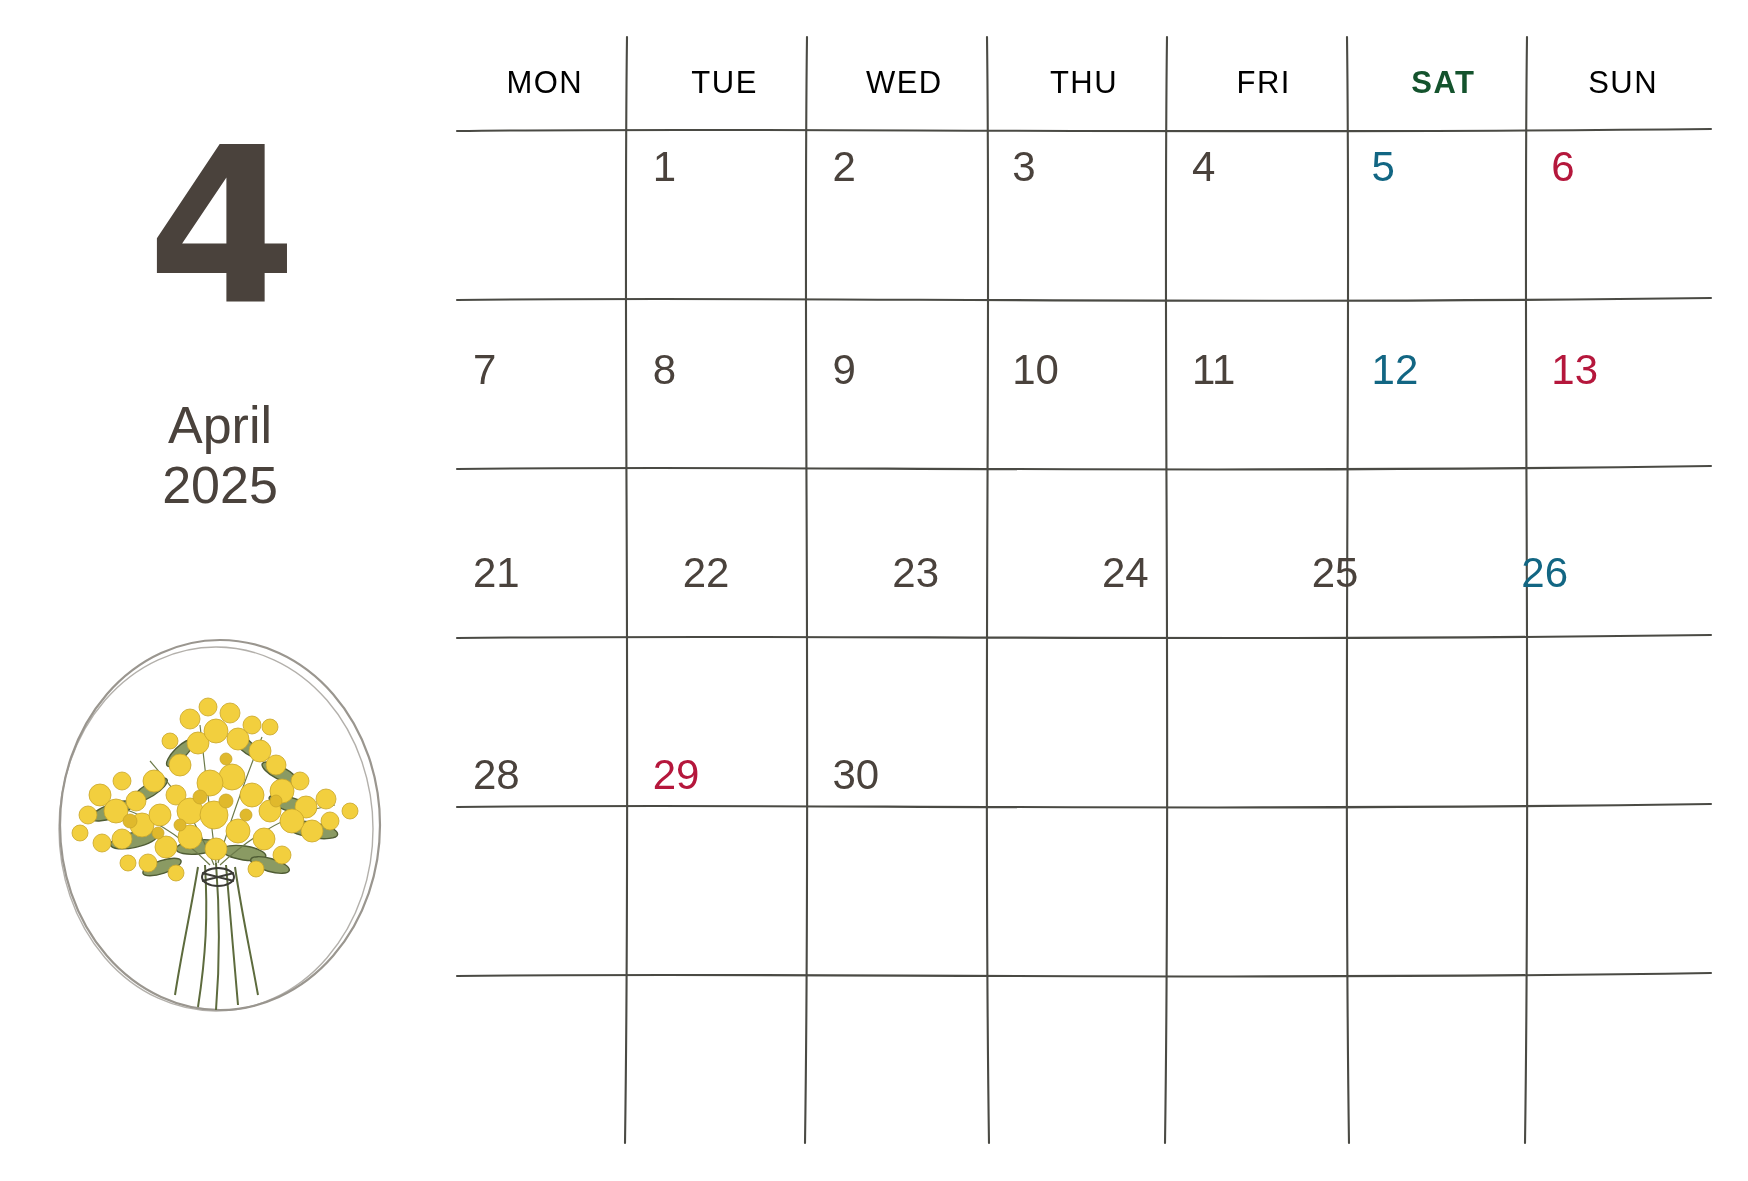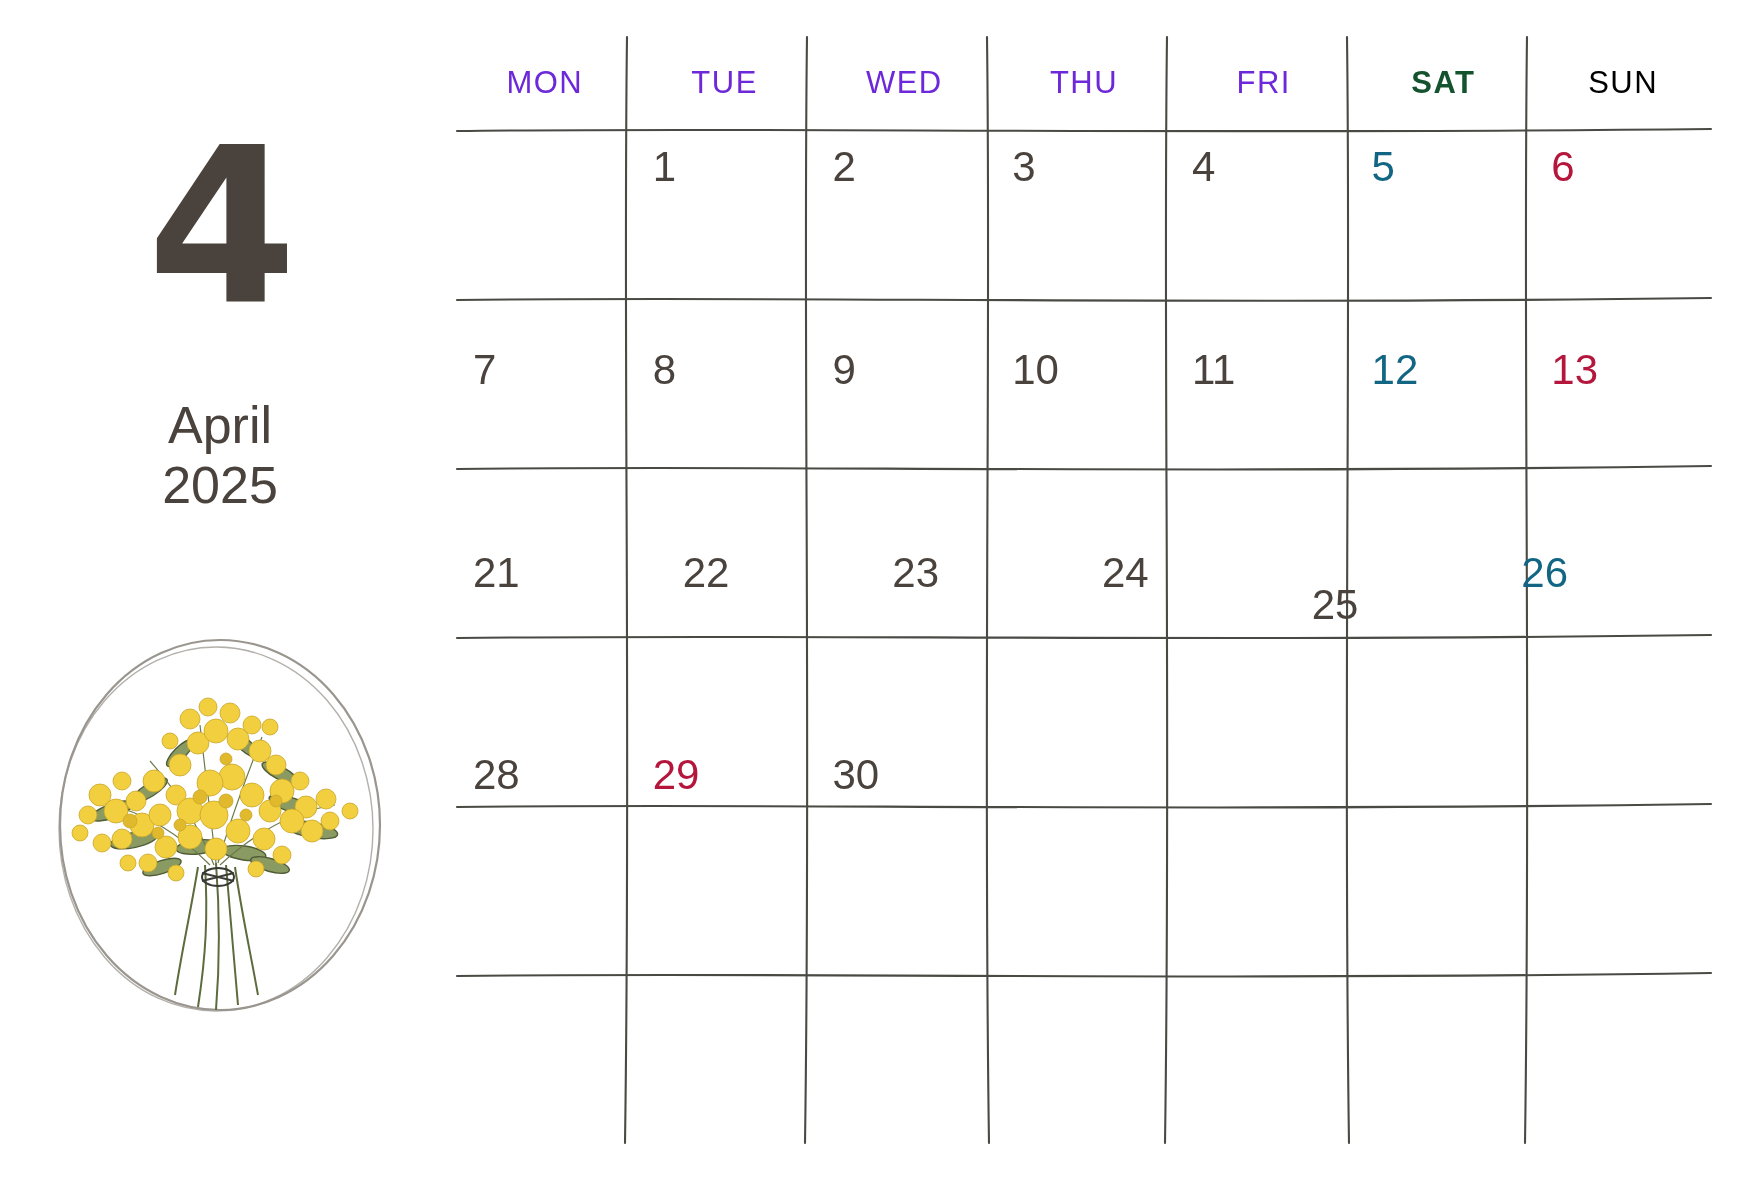--- a/index.html
+++ b/index.html
@@ -100,21 +100,21 @@
     display: flex;
   }
   .weekday {
     flex: 1 1 0;
     display: flex;
     align-items: center;
     justify-content: center;
     font-size: 31px;
     letter-spacing: 1.5px;
     font-weight: normal;
-    color: #6d28d9;
+    color: #000000;
     font-family: "Liberation Sans", sans-serif;
   }
   .weekday.sat { color: #14532d; font-weight: bold; }
   .weekday.sun { color: #000000; font-weight: normal; }
   .weekday.wd  { font-weight: normal; }
 
   .weeks {
     position: absolute;
     left: 0;
     top: 96px;
@@ -353,21 +353,21 @@
         <div class="day">
             <span class="day-num" style="display: block;">22</span>
           </div>
         <div class="day">
             <span class="day-num" style="display: block;">23</span>
           </div>
         <div class="day">
             <span class="day-num" style="display: block;">24</span>
           </div>
         <div class="day">
-            <span class="day-num" style="display: block; margin-top: 32px;">25</span>
+            <span class="day-num" style="display: block;">25</span>
           </div>
         <div class="day">
             <span class="day-num sat" style="display: block;">26</span>
           </div>
       </div>
 
       <div class="week">
         <div class="day">
             <span class="day-num" style="display: block;">28</span>
           </div>

